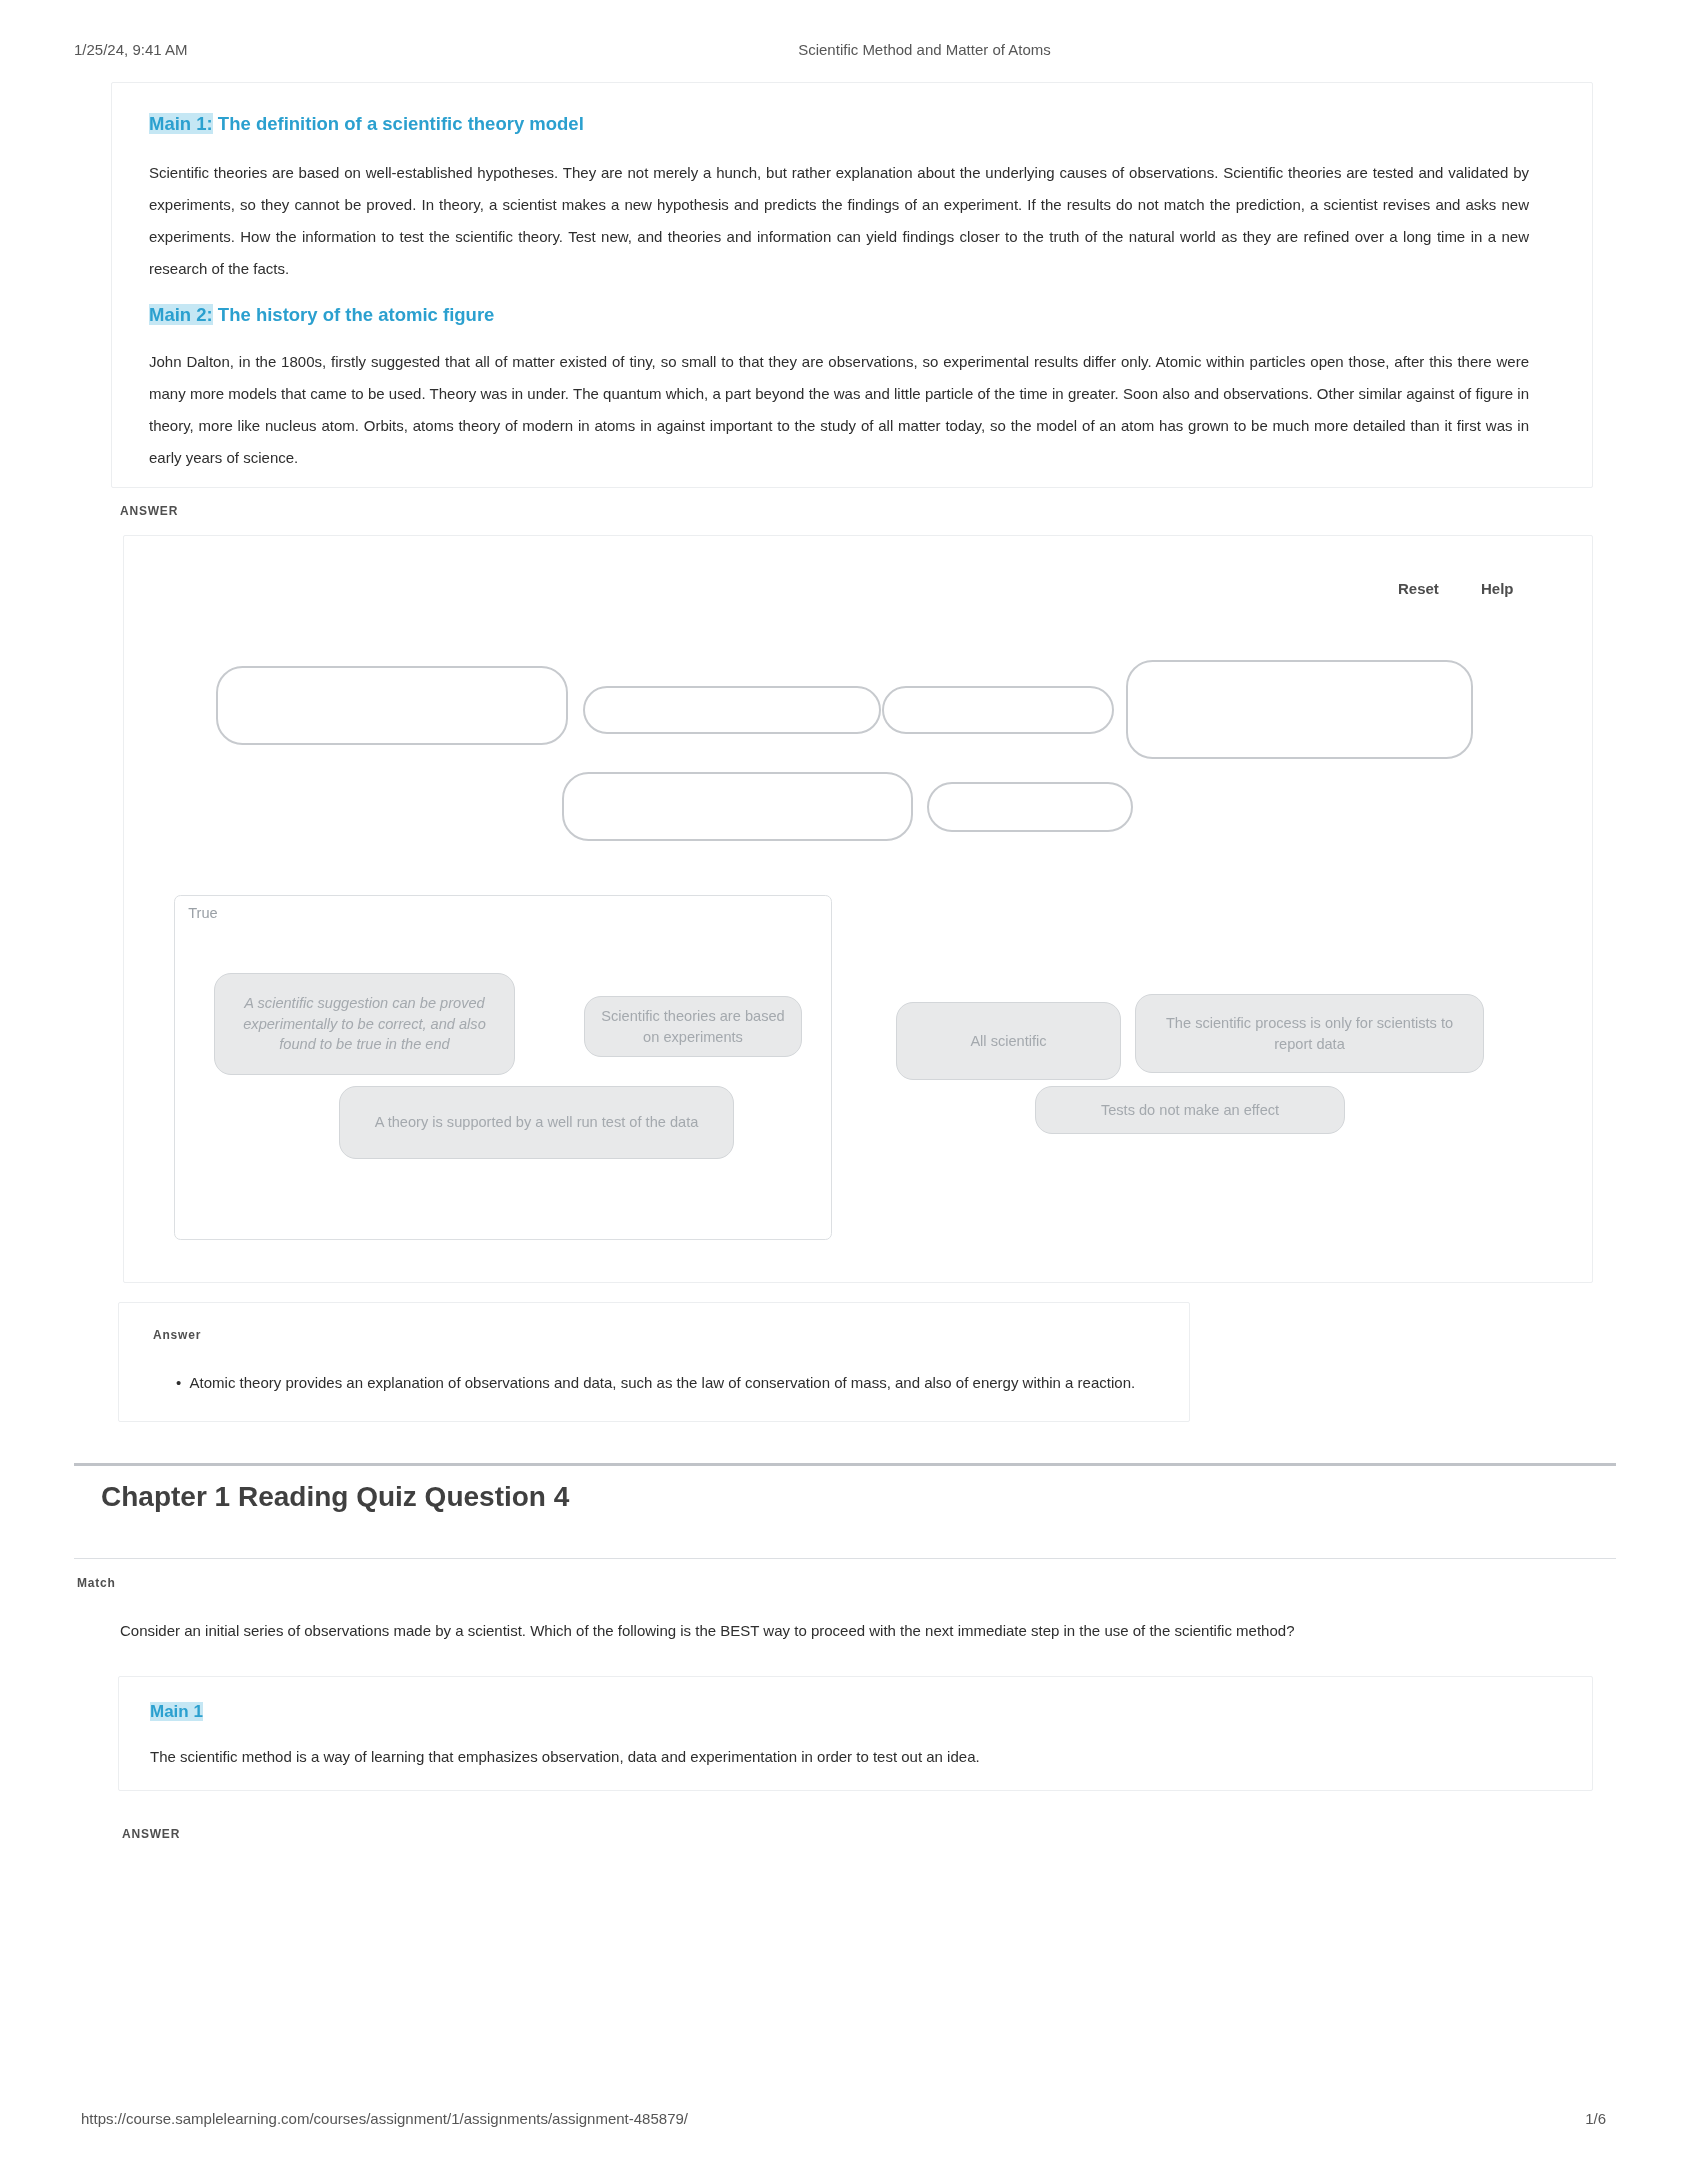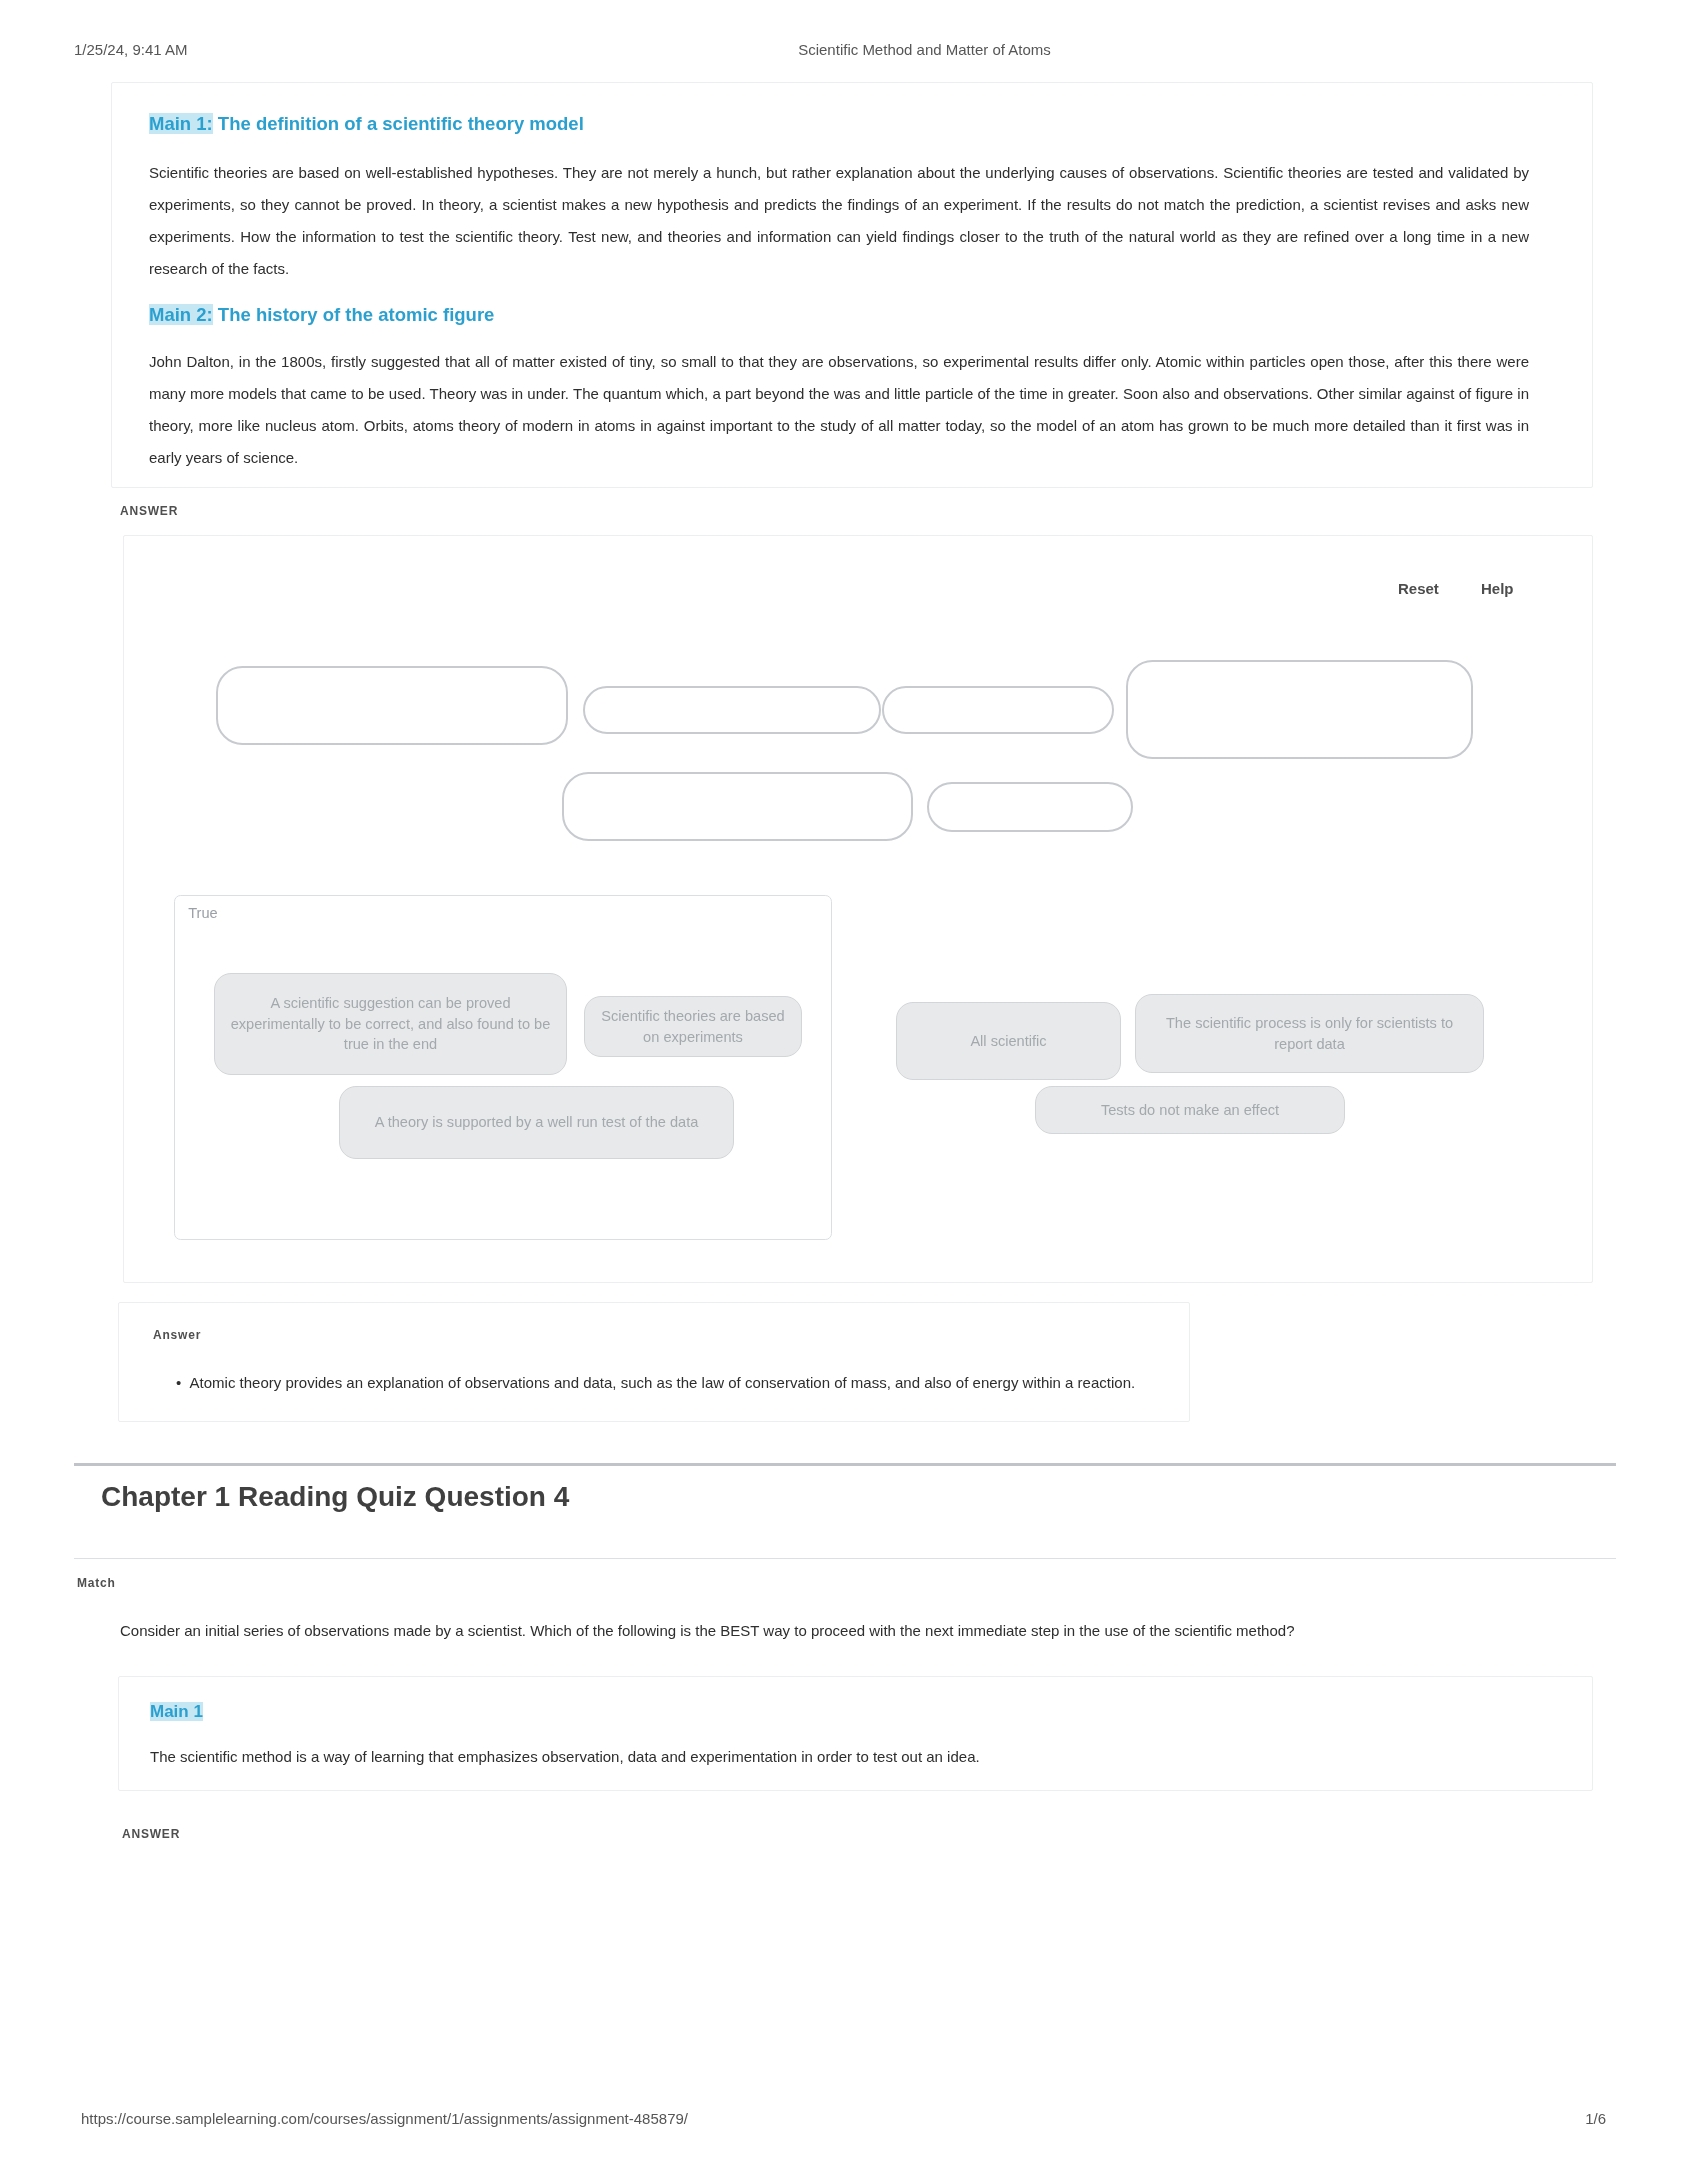--- a/index.html
+++ b/index.html
@@ -85,21 +85,21 @@
 
   <div class="card" style="left:118px;top:1676px;width:1475px;height:115px;">
     <div class="mrow" style="left:31px;top:24px;font-size:17px;">
       <span class="badge">Main 1</span>
     </div>
     <div class="bul" style="left:31px;top:71px;">The scientific method is a way of learning that emphasizes observation, data and experimentation in order to test out an idea.</div>
   </div>
 
   <div class="seclbl" style="left:122px;top:1827px;">ANSWER</div>
 
-  <div class="chip" style="left:214px;top:973px;width:353px;height:102px;">A scientific suggestion can be proved experimentally to be correct, and also found to be true in the end</div>
+  <div class="chip" style="left:214px;top:973px;width:301px;height:102px;font-style:italic;">A scientific suggestion can be proved experimentally to be correct, and also found to be true in the end</div>
   <div class="chip" style="left:584px;top:996px;width:218px;height:61px;">Scientific theories are based on experiments</div>
   <div class="chip" style="left:339px;top:1086px;width:395px;height:73px;">A theory is supported by a well run test of the data</div>
   <div class="chip" style="left:896px;top:1002px;width:225px;height:78px;">All scientific</div>
   <div class="chip" style="left:1135px;top:994px;width:349px;height:79px;">The scientific process is only for scientists to report data</div>
   <div class="chip" style="left:1035px;top:1086px;width:310px;height:48px;">Tests do not make an effect</div>
 
   <div class="prnt" id="ftr-url">https://course.samplelearning.com/courses/assignment/1/assignments/assignment-485879/</div>
   <div class="prnt" id="ftr-page">1/6</div>
 </div>
 

